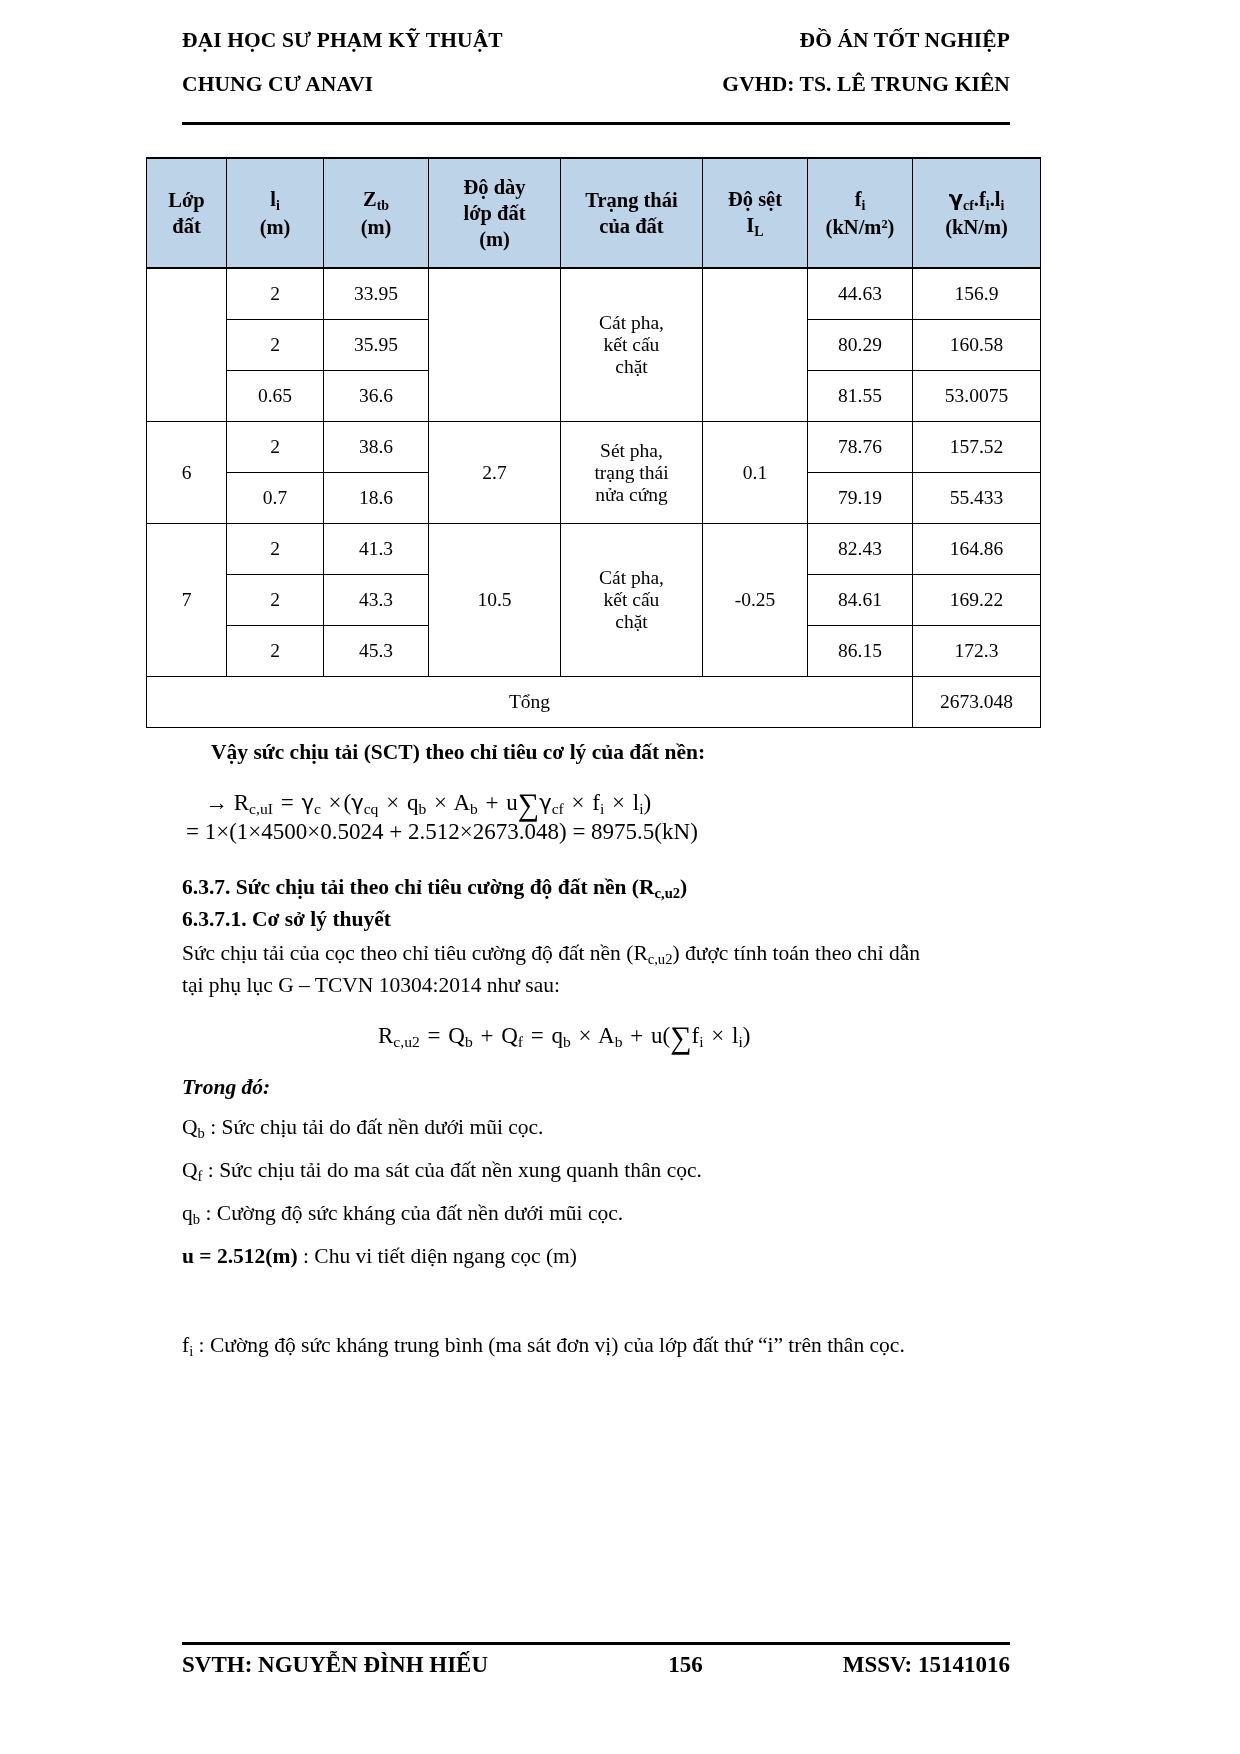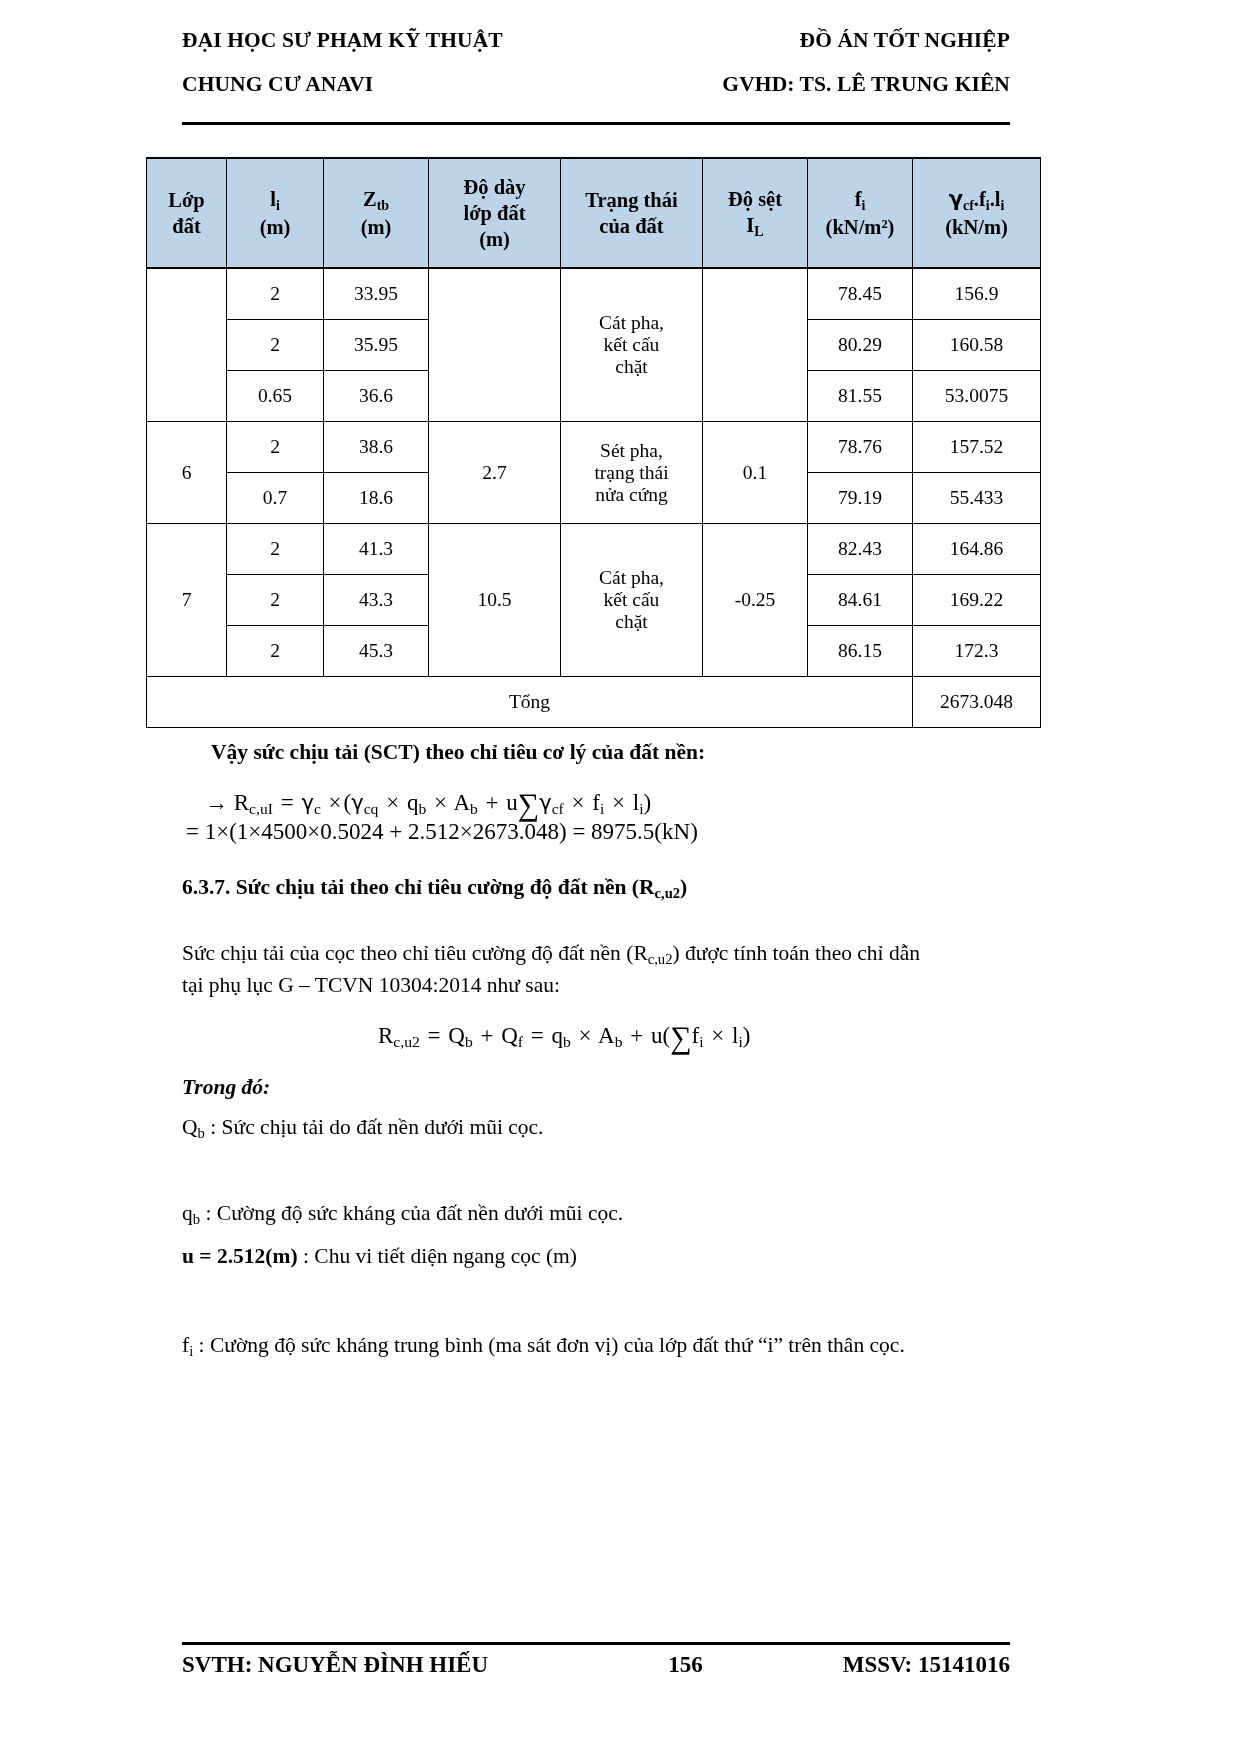--- a/index.html
+++ b/index.html
@@ -197,21 +197,21 @@
           <td class="outer-left grp" rowspan="3"></td>
           <td>2</td>
           <td>33.95</td>
           <td rowspan="3"></td>
           <td rowspan="3">
             <span>Cát pha,</span><br>
             <span>kết cấu</span><br>
             <span>chặt</span>
           </td>
           <td rowspan="3"></td>
-          <td>78.45</td>
+          <td>44.63</td>
           <td class="outer-right">156.9</td>
         </tr>
         <tr>
           <td>2</td>
           <td>35.95</td>
           <td>80.29</td>
           <td class="outer-right">160.58</td>
         </tr>
         <tr>
           <td>0.65</td>
@@ -291,20 +291,24 @@
     <span class="op">×</span> l<sub>i</sub>)
   </div>
 
   <div class="para math" style="left:186px; top:815px;">= 1×(1×4500×0.5024 + 2.512×2673.048) = 8975.5(kN)</div>
 
   <div class="para b" style="left:182px; top:872px; width:820px;">
     <span>6.3.7.</span>
     <span>Sức chịu tải theo chỉ tiêu cường độ đất nền (R</span><sub>c,u2</sub><span>)</span>
   </div>
 
+  <div class="para b" style="left:182px; top:904px; width:820px;">
+    <span>6.3.7.1.</span>
+    <span>Cơ sở lý thuyết</span>
+  </div>
 
   <div class="para" style="left:182px; top:938px; width:840px;">
     <span>Sức chịu tải của cọc theo chỉ tiêu cường độ đất nền (R</span><sub>c,u2</sub><span>) được tính toán theo chỉ dẫn</span>
   </div>
   <div class="para" style="left:182px; top:970px; width:840px;">tại phụ lục G – TCVN 10304:2014 như sau:</div>
 
   <div class="para math" style="left:378px; top:1015px;">
     R<sub>c,u2</sub>
     <span class="op">=</span> Q<sub>b</sub>
     <span class="op">+</span> Q<sub>f</sub>
@@ -312,20 +316,23 @@
     <span class="op">×</span> A<sub>b</sub>
     <span class="op">+</span> u(<span class="sum">∑</span>f<sub>i</sub>
     <span class="op">×</span> l<sub>i</sub>)
   </div>
 
   <div class="para b i" style="left:182px; top:1072px;">Trong đó:</div>
 
   <div class="para" style="left:182px; top:1112px; width:840px;">
     <span>Q</span><sub>b</sub><span> : Sức chịu tải do đất nền dưới mũi cọc.</span>
   </div>
+  <div class="para" style="left:182px; top:1155px; width:840px;">
+    <span>Q</span><sub>f</sub><span> : Sức chịu tải do ma sát của đất nền xung quanh thân cọc.</span>
+  </div>
   <div class="para" style="left:182px; top:1198px; width:840px;">
     <span>q</span><sub>b</sub><span> : Cường độ sức kháng của đất nền dưới mũi cọc.</span>
   </div>
   <div class="para" style="left:182px; top:1241px; width:840px;">
     <span class="b">u = 2.512(m)</span><span> : Chu vi tiết diện ngang cọc (m)</span>
   </div>
   <div class="para" style="left:182px; top:1330px; width:850px;">
     <span>f</span><sub>i</sub><span> : Cường độ sức kháng trung bình (ma sát đơn vị) của lớp đất thứ “i” trên thân cọc.</span>
   </div>
 

